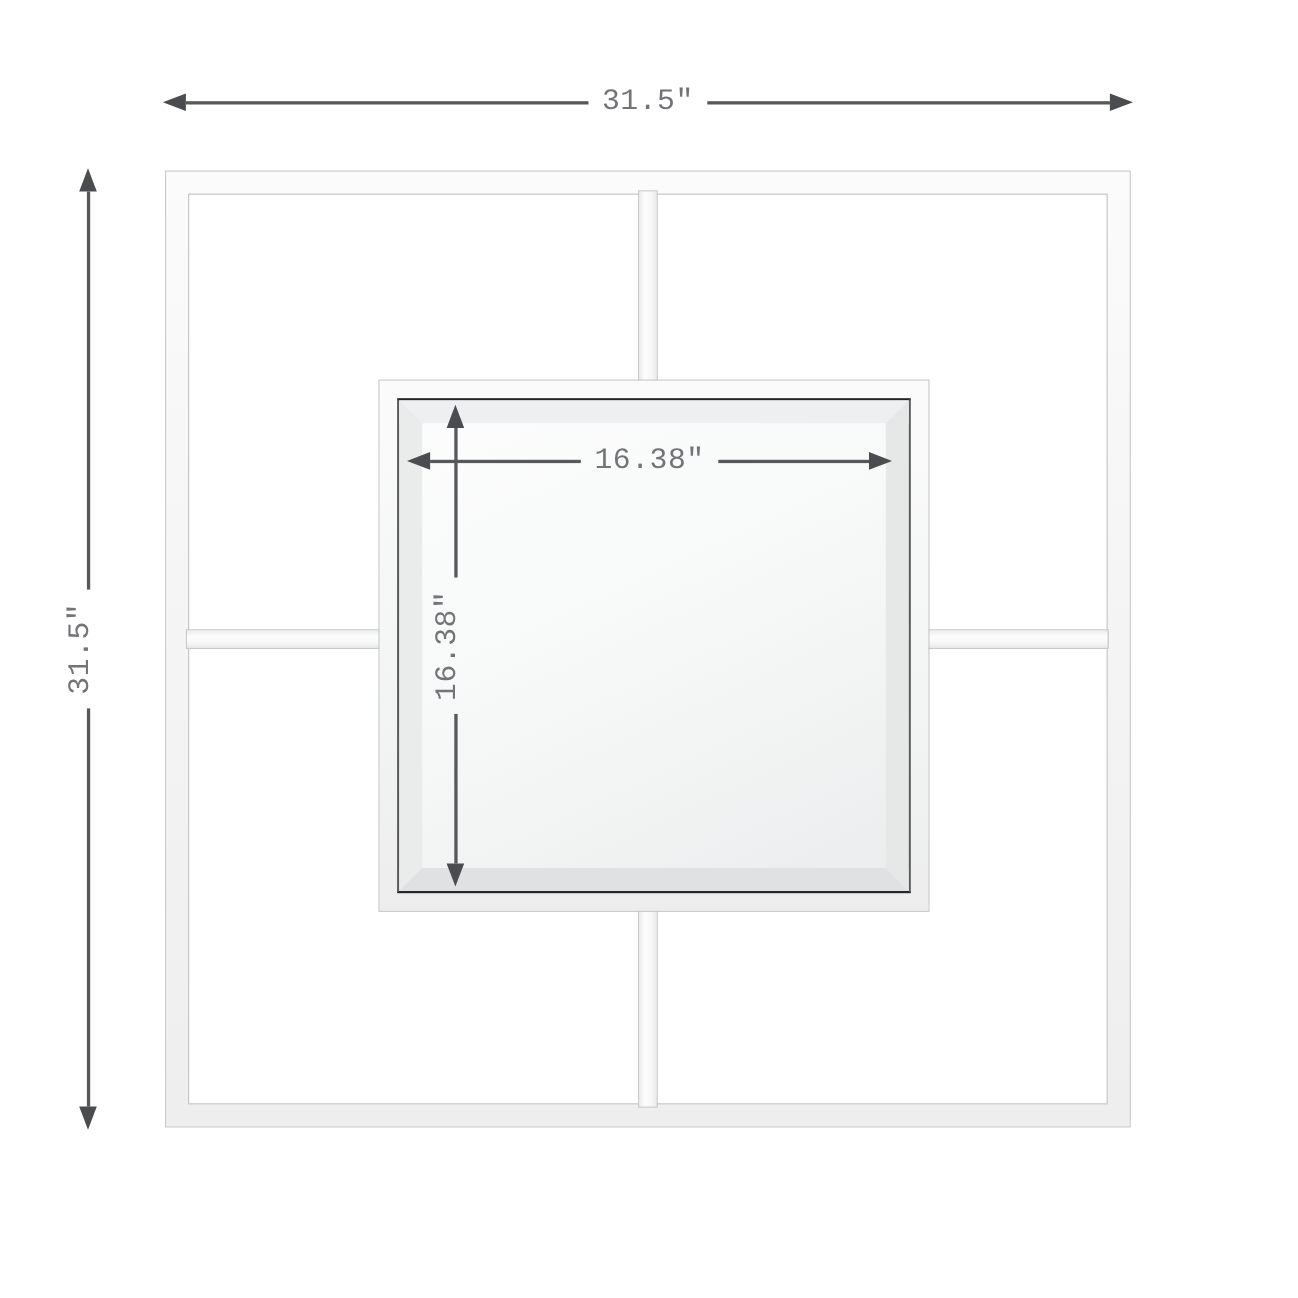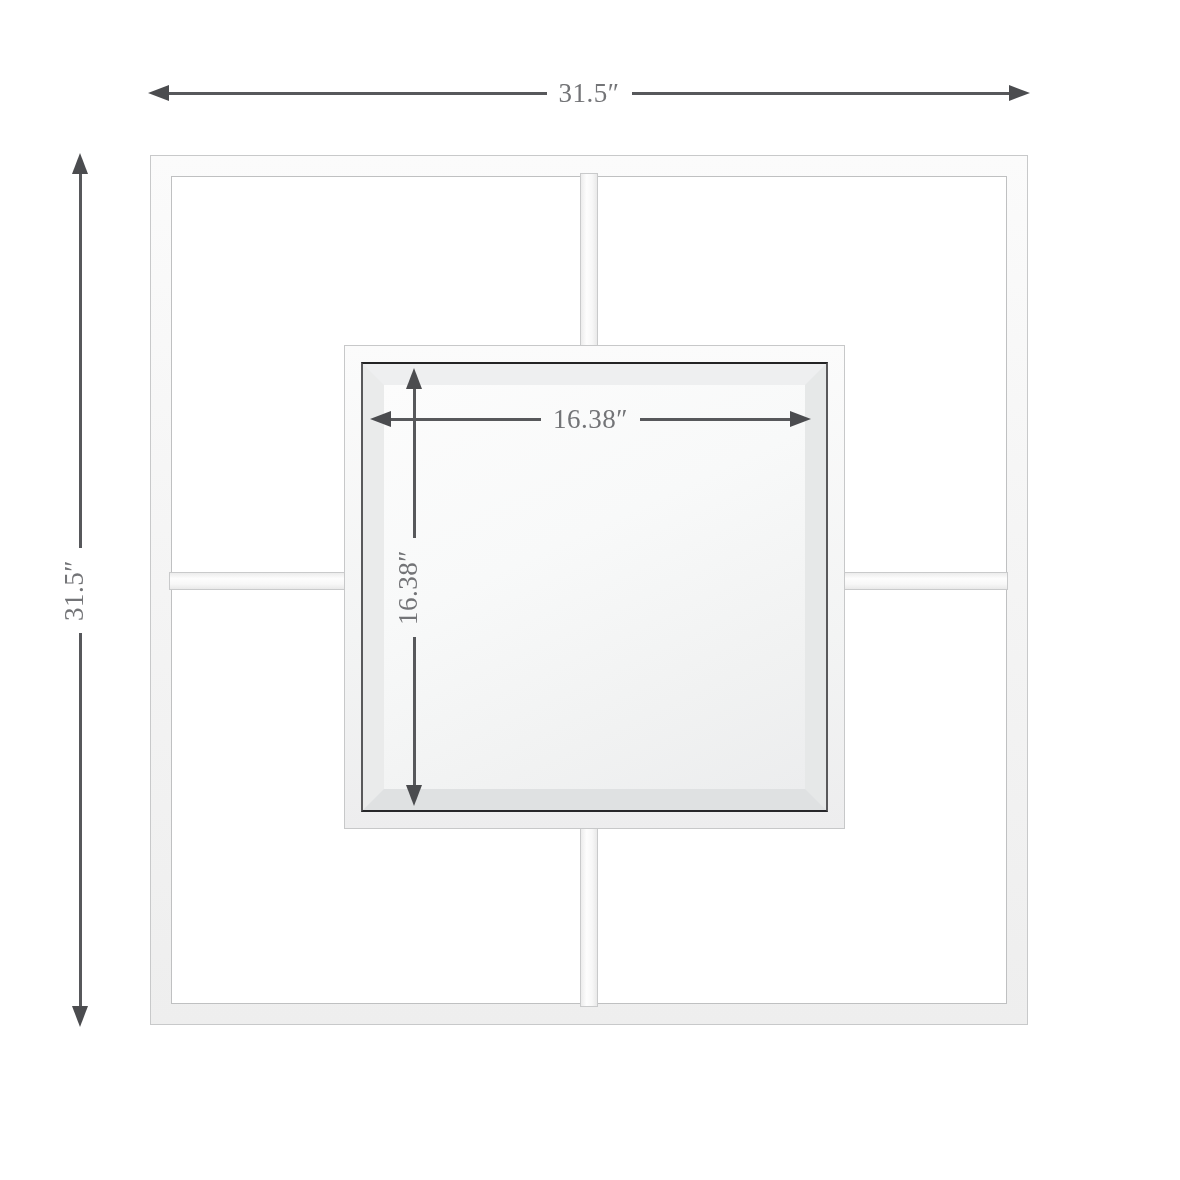--- a/index.html
+++ b/index.html
@@ -1,21 +1,21 @@
 <!DOCTYPE html>
 <html><head>
 <meta charset="utf-8">
 <style>
   html, body { margin:0; padding:0; background:#ffffff; }
   .canvas {
     position:relative;
     width:1180px; height:1036px;
     background:#ffffff;
     overflow:hidden;
-    font-family:Liberation Serif, serif;
+    font-family:Liberation Mono, monospace;
   }
 
   
   .dim { position:absolute; display:flex; align-items:center; z-index:20; }
   .dim-row { flex-direction:row; }
   .dim-col { flex-direction:column; }
   .dline { flex:1 1 auto; background:#57585b; }
   .dim-row .dline { height:3px; }
   .dim-col .dline { width:3px; }
   .dlabel {

